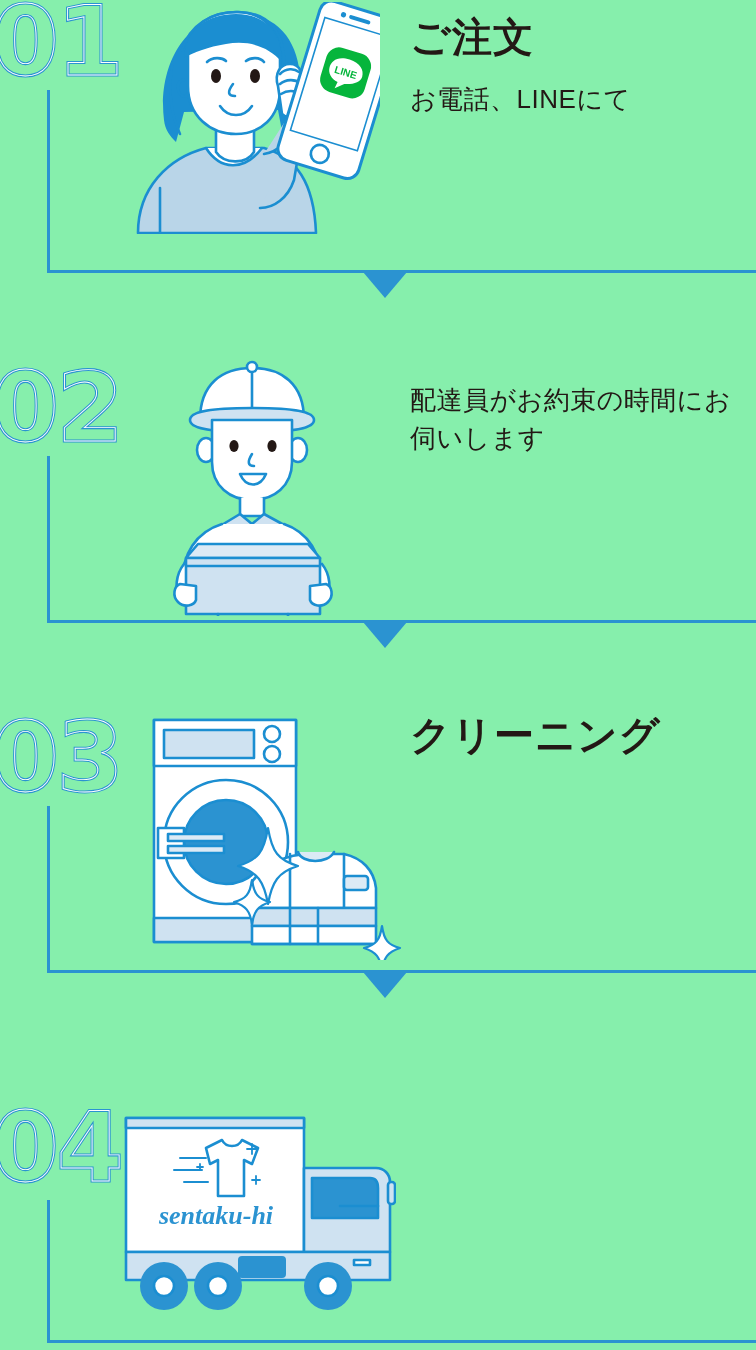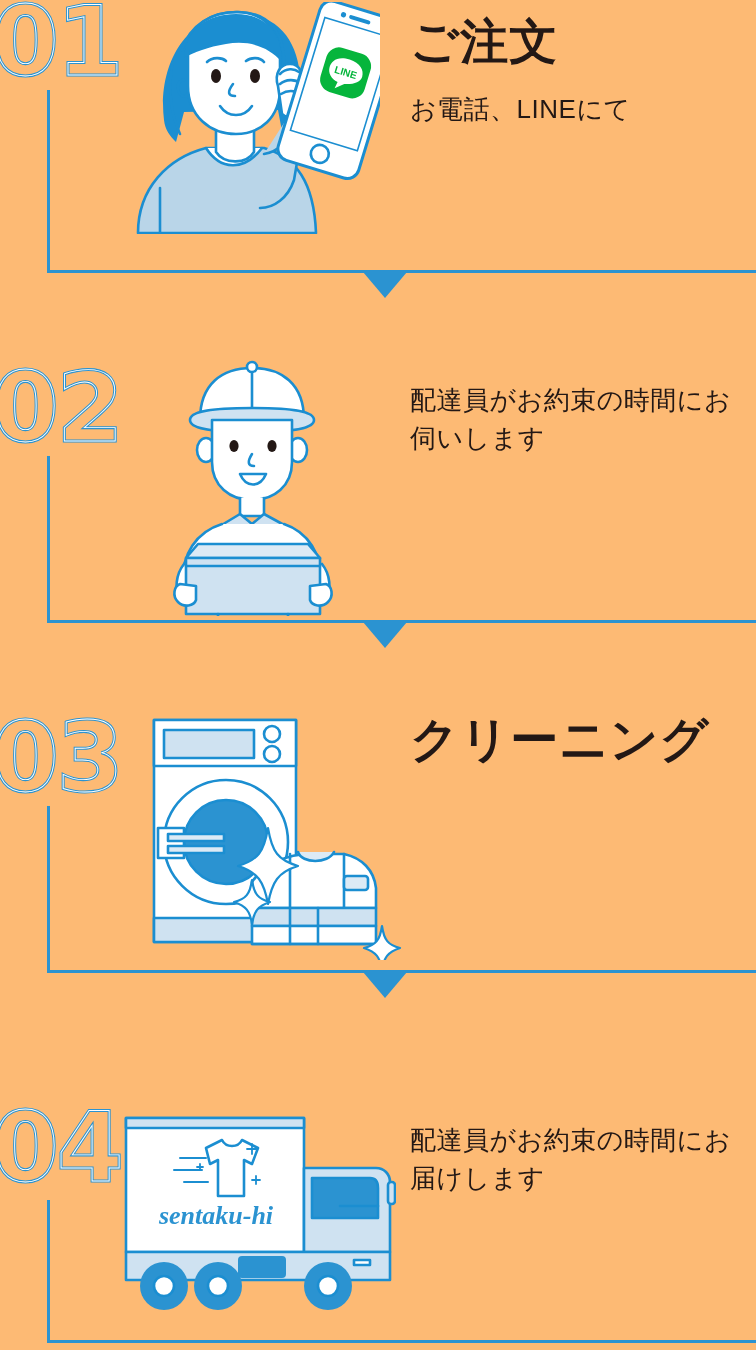--- a/index.html
+++ b/index.html
@@ -8,21 +8,21 @@
     width: 756px;
     height: 1350px;
     background: #ffffff;
     font-family: "Liberation Sans", "DejaVu Sans", sans-serif;
     overflow: hidden;
   }
   .flow {
     position: relative;
     width: 756px;
     height: 1350px;
-    background: #fdba74;
+    background: #86efac;
   }
 
   
   .step {
     position: absolute;
     left: 0;
     width: 756px;
     height: 340px;
   }
   .step-1 { top: 0; }
@@ -102,21 +102,21 @@
     position: absolute;
     left: 410px;
     width: 340px;
   }
   .step-1 .text-col { top: 14px; }
   .step-2 .text-col { top: 22px; }
   .step-3 .text-col { top: 22px; }
   .step-4 .text-col { top: 62px; }
 
   .step-title {
-    font-size: 48px;
+    font-size: 40px;
     font-weight: 700;
     color: #231815;
     line-height: 1.18;
     letter-spacing: 1px;
     white-space: nowrap;
   }
   .step-desc {
     margin-top: 20px;
     font-size: 26px;
     font-weight: 400;
@@ -359,20 +359,19 @@
         <g fill="none" stroke="#1b8ed1" stroke-width="1.8" stroke-linecap="round">
           <path d="M134 44 L134 54 M129 49 L139 49"></path>
           <path d="M138 76 L138 84 M134 80 L142 80"></path>
           <path d="M82 64 L82 70 M79 67 L85 67"></path>
         </g>
         <text x="98" y="124" font-family="'Liberation Serif', serif" font-size="26" font-style="italic" font-weight="700" fill="#2b93d1" text-anchor="middle" id="truck-brand-text">sentaku-hi</text>
       </svg>
     </div>
 
     <div class="text-col">
-      <div class="step-desc">配達員がお約束の時間にお届けします</div>
     </div>
 
     <div class="connector-v"></div>
     <div class="connector-h"></div>
   </section>
 
 </div>
 
 </body></html>

